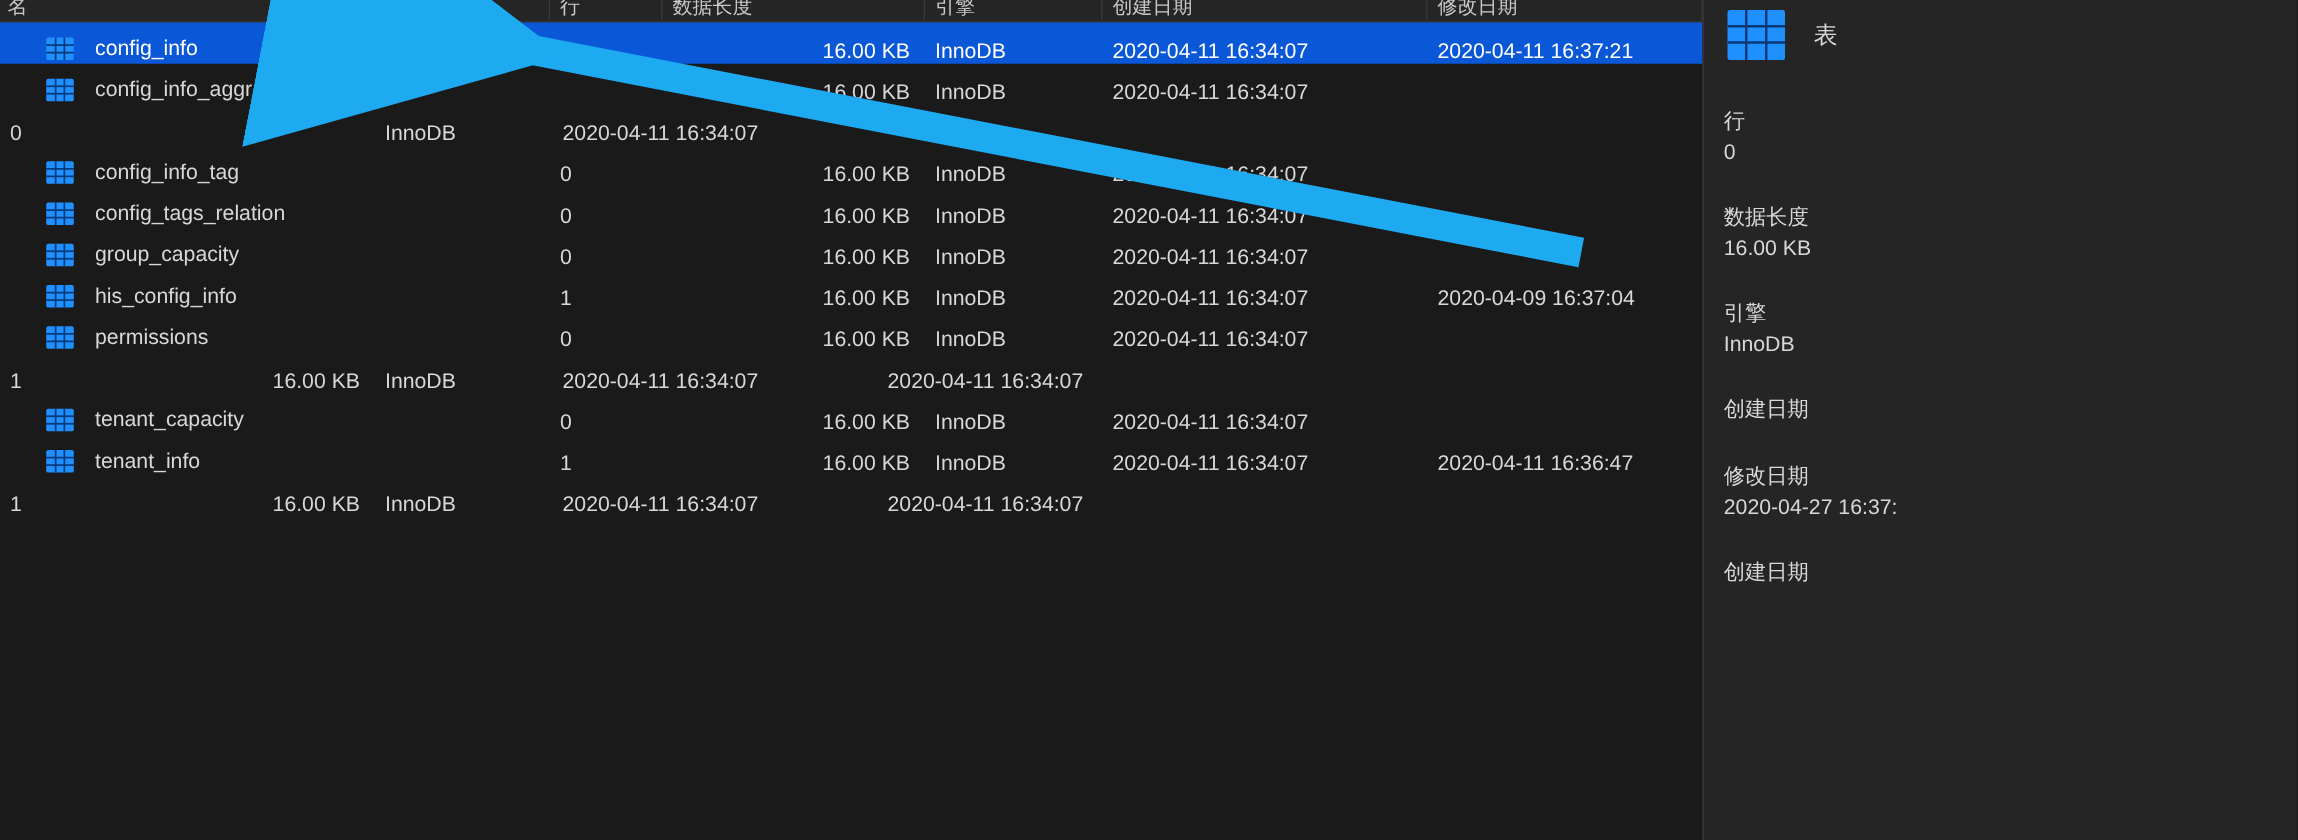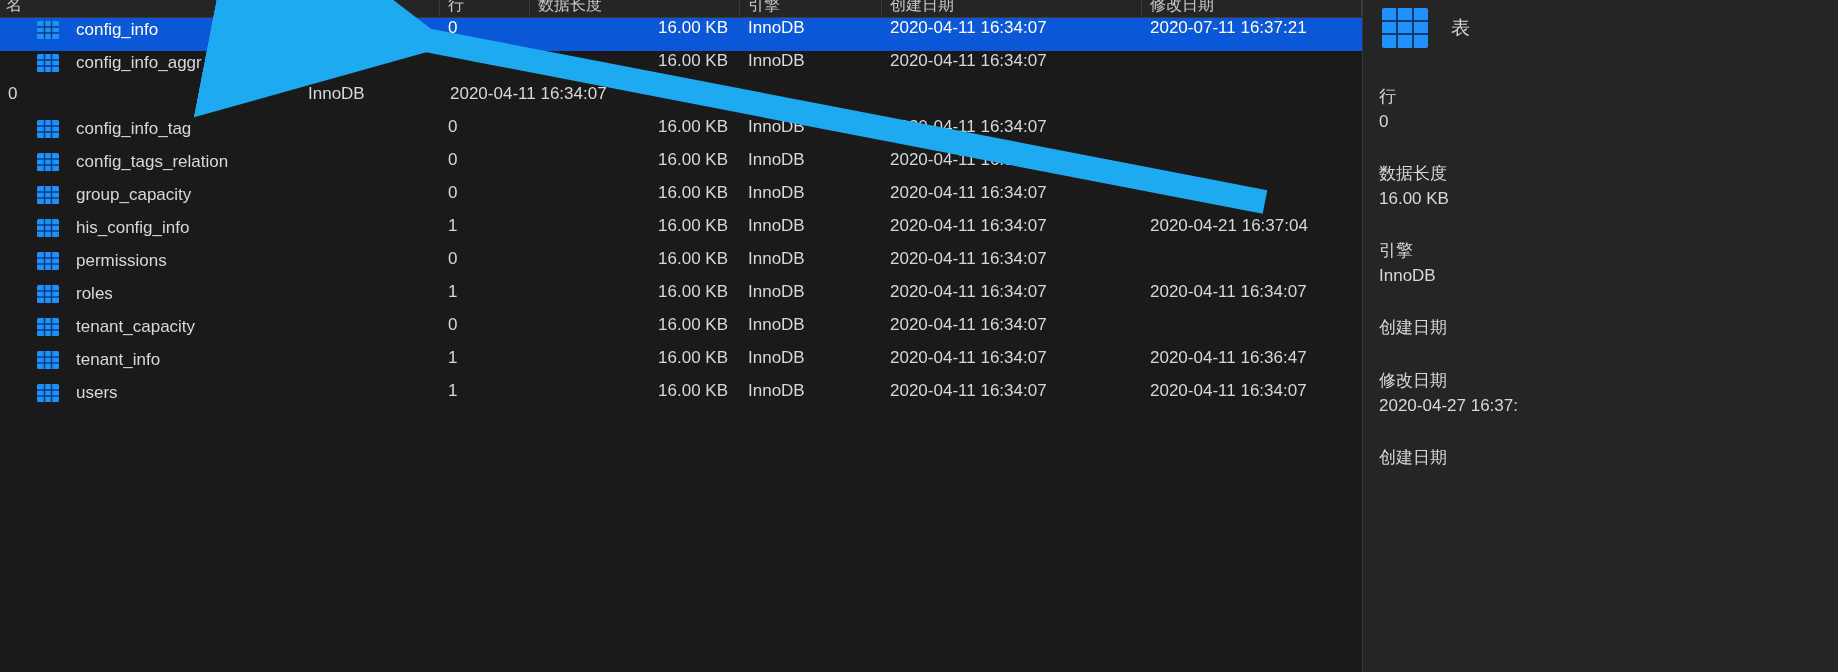--- a/index.html
+++ b/index.html
@@ -25,21 +25,21 @@
     border-bottom: 1px solid #3a3a3a;
     font-size: 16px;
     color: #c8c8c8;
     display: flex;
     align-items: flex-end;
     padding-bottom: 1px;
   }
   .header-row .cell { border-right: 1px solid #3a3a3a; }
   .row {
     display: flex;
-    align-items: flex-start;
+    align-items: flex-end;
     height: 33px;
     color: #d8d8d8;
     font-size: 17px;
   }
   .row.selected { background: #0a58d8; color: #fff; }
   .cell {
     white-space: nowrap;
     overflow: hidden;
     padding: 0 8px;
   }
@@ -108,21 +108,21 @@
   <line x1="1" y1="15" x2="23" y2="15" stroke="#083a78" stroke-width="1.4"></line>
   <line x1="8.5" y1="3" x2="8.5" y2="21" stroke="#083a78" stroke-width="1.4"></line>
   <line x1="15.5" y1="3" x2="15.5" y2="21" stroke="#083a78" stroke-width="1.4"></line>
 </svg></span>
       <span>config_info</span>
     </div>
     <div class="cell c-rows">0</div>
     <div class="cell c-len">16.00 KB</div>
     <div class="cell c-engine">InnoDB</div>
     <div class="cell c-created">2020-04-11 16:34:07</div>
-    <div class="cell c-modified">2020-07-11 16:37:21</div>
+    <div class="cell c-modified">2020-04-11 16:37:21</div>
   </div>
       <div class="row">
     <div class="cell c-name">
       <span class="icon-wrap"><svg viewBox="0 0 24 24" width="24" height="24">
   <rect x="1" y="3" width="22" height="18" rx="1.5" fill="#1e90ff"></rect>
   <line x1="1" y1="9" x2="23" y2="9" stroke="#083a78" stroke-width="1.4"></line>
   <line x1="1" y1="15" x2="23" y2="15" stroke="#083a78" stroke-width="1.4"></line>
   <line x1="8.5" y1="3" x2="8.5" y2="21" stroke="#083a78" stroke-width="1.4"></line>
   <line x1="15.5" y1="3" x2="15.5" y2="21" stroke="#083a78" stroke-width="1.4"></line>
 </svg></span>
@@ -200,50 +200,40 @@
   <line x1="1" y1="15" x2="23" y2="15" stroke="#083a78" stroke-width="1.4"></line>
   <line x1="8.5" y1="3" x2="8.5" y2="21" stroke="#083a78" stroke-width="1.4"></line>
   <line x1="15.5" y1="3" x2="15.5" y2="21" stroke="#083a78" stroke-width="1.4"></line>
 </svg></span>
       <span>his_config_info</span>
     </div>
     <div class="cell c-rows">1</div>
     <div class="cell c-len">16.00 KB</div>
     <div class="cell c-engine">InnoDB</div>
     <div class="cell c-created">2020-04-11 16:34:07</div>
-    <div class="cell c-modified">2020-04-21 16:37:04</div>
+    <div class="cell c-modified">2020-04-09 16:37:04</div>
   </div>
       <div class="row">
     <div class="cell c-name">
       <span class="icon-wrap"><svg viewBox="0 0 24 24" width="24" height="24">
   <rect x="1" y="3" width="22" height="18" rx="1.5" fill="#1e90ff"></rect>
   <line x1="1" y1="9" x2="23" y2="9" stroke="#083a78" stroke-width="1.4"></line>
   <line x1="1" y1="15" x2="23" y2="15" stroke="#083a78" stroke-width="1.4"></line>
   <line x1="8.5" y1="3" x2="8.5" y2="21" stroke="#083a78" stroke-width="1.4"></line>
   <line x1="15.5" y1="3" x2="15.5" y2="21" stroke="#083a78" stroke-width="1.4"></line>
 </svg></span>
       <span>permissions</span>
     </div>
     <div class="cell c-rows">0</div>
     <div class="cell c-len">16.00 KB</div>
     <div class="cell c-engine">InnoDB</div>
     <div class="cell c-created">2020-04-11 16:34:07</div>
     <div class="cell c-modified"></div>
   </div>
       <div class="row">
-    <div class="cell c-name">
-      <span class="icon-wrap"><svg viewBox="0 0 24 24" width="24" height="24">
-  <rect x="1" y="3" width="22" height="18" rx="1.5" fill="#1e90ff"></rect>
-  <line x1="1" y1="9" x2="23" y2="9" stroke="#083a78" stroke-width="1.4"></line>
-  <line x1="1" y1="15" x2="23" y2="15" stroke="#083a78" stroke-width="1.4"></line>
-  <line x1="8.5" y1="3" x2="8.5" y2="21" stroke="#083a78" stroke-width="1.4"></line>
-  <line x1="15.5" y1="3" x2="15.5" y2="21" stroke="#083a78" stroke-width="1.4"></line>
-</svg></span>
-      <span>roles</span>
-    </div>
     <div class="cell c-rows">1</div>
     <div class="cell c-len">16.00 KB</div>
     <div class="cell c-engine">InnoDB</div>
     <div class="cell c-created">2020-04-11 16:34:07</div>
     <div class="cell c-modified">2020-04-11 16:34:07</div>
   </div>
       <div class="row">
     <div class="cell c-name">
       <span class="icon-wrap"><svg viewBox="0 0 24 24" width="24" height="24">
   <rect x="1" y="3" width="22" height="18" rx="1.5" fill="#1e90ff"></rect>
@@ -271,30 +261,20 @@
 </svg></span>
       <span>tenant_info</span>
     </div>
     <div class="cell c-rows">1</div>
     <div class="cell c-len">16.00 KB</div>
     <div class="cell c-engine">InnoDB</div>
     <div class="cell c-created">2020-04-11 16:34:07</div>
     <div class="cell c-modified">2020-04-11 16:36:47</div>
   </div>
       <div class="row">
-    <div class="cell c-name">
-      <span class="icon-wrap"><svg viewBox="0 0 24 24" width="24" height="24">
-  <rect x="1" y="3" width="22" height="18" rx="1.5" fill="#1e90ff"></rect>
-  <line x1="1" y1="9" x2="23" y2="9" stroke="#083a78" stroke-width="1.4"></line>
-  <line x1="1" y1="15" x2="23" y2="15" stroke="#083a78" stroke-width="1.4"></line>
-  <line x1="8.5" y1="3" x2="8.5" y2="21" stroke="#083a78" stroke-width="1.4"></line>
-  <line x1="15.5" y1="3" x2="15.5" y2="21" stroke="#083a78" stroke-width="1.4"></line>
-</svg></span>
-      <span>users</span>
-    </div>
     <div class="cell c-rows">1</div>
     <div class="cell c-len">16.00 KB</div>
     <div class="cell c-engine">InnoDB</div>
     <div class="cell c-created">2020-04-11 16:34:07</div>
     <div class="cell c-modified">2020-04-11 16:34:07</div>
   </div>
     </div>
 </div>
 
 <div class="details">

